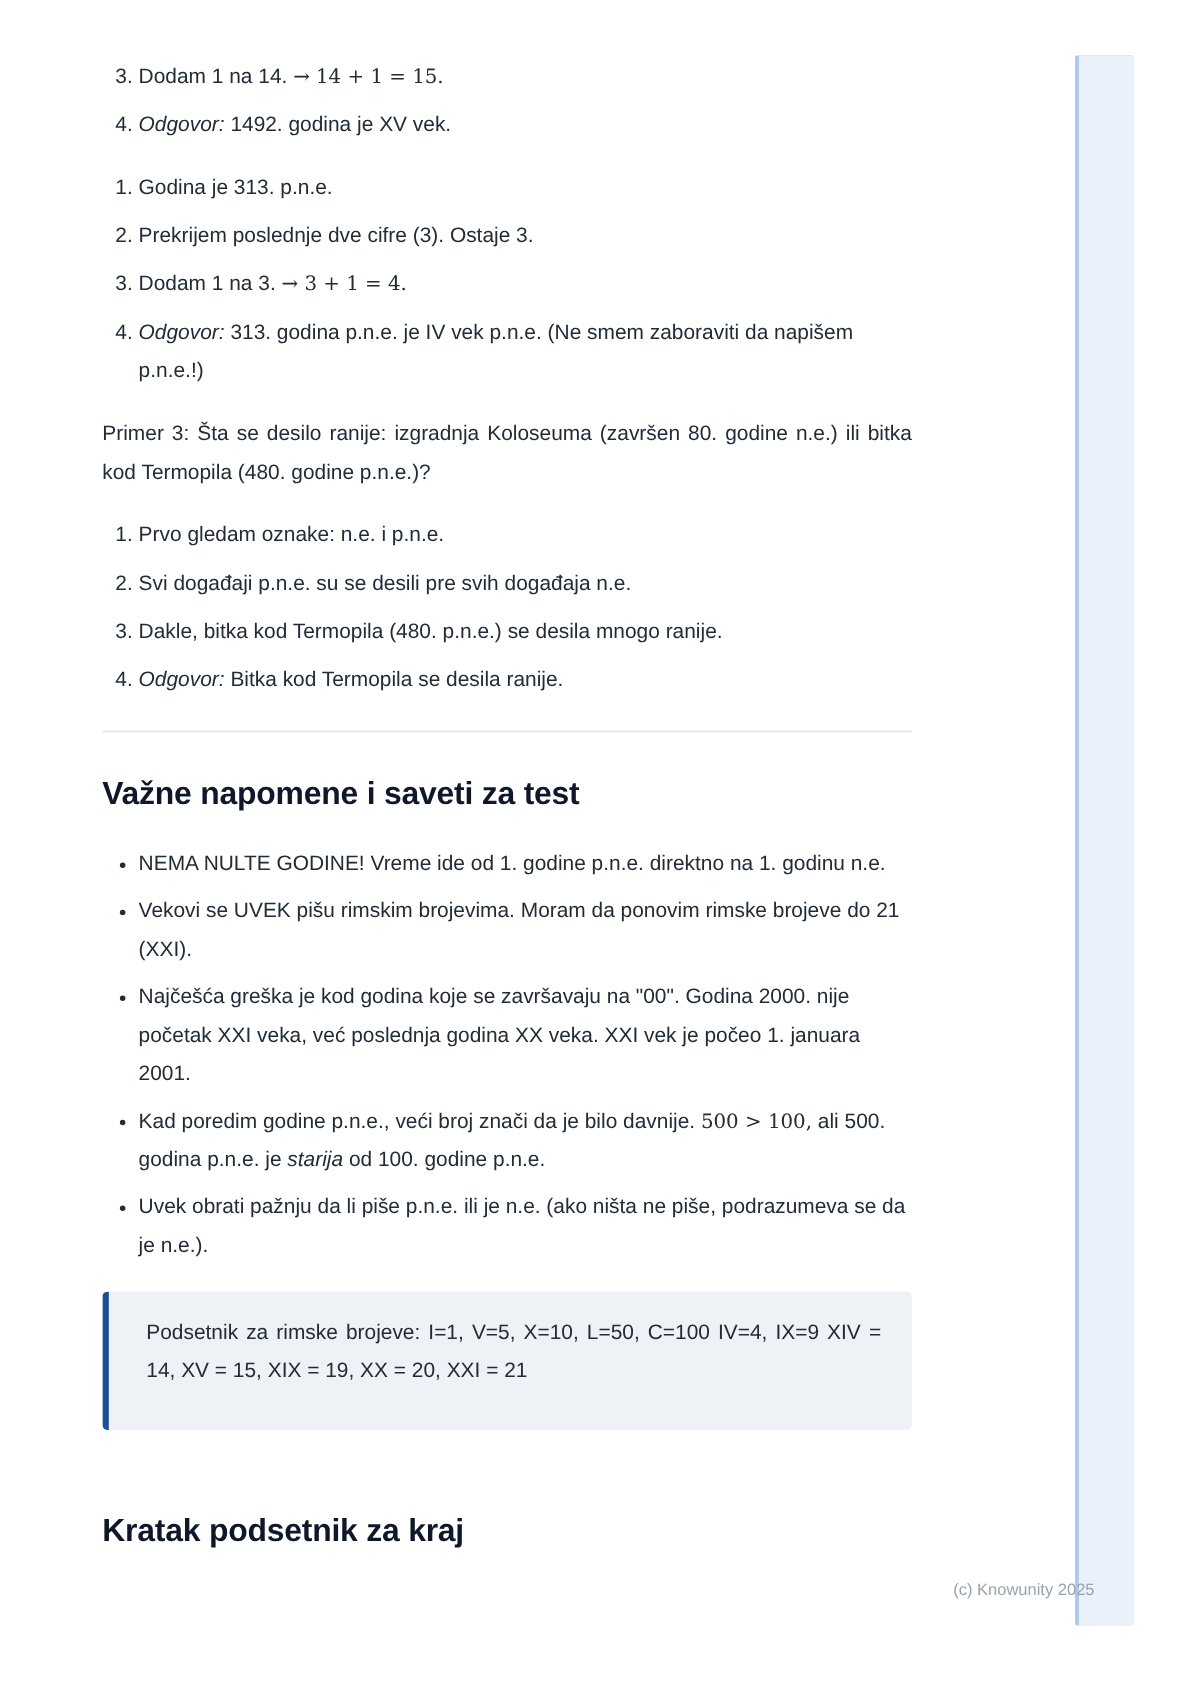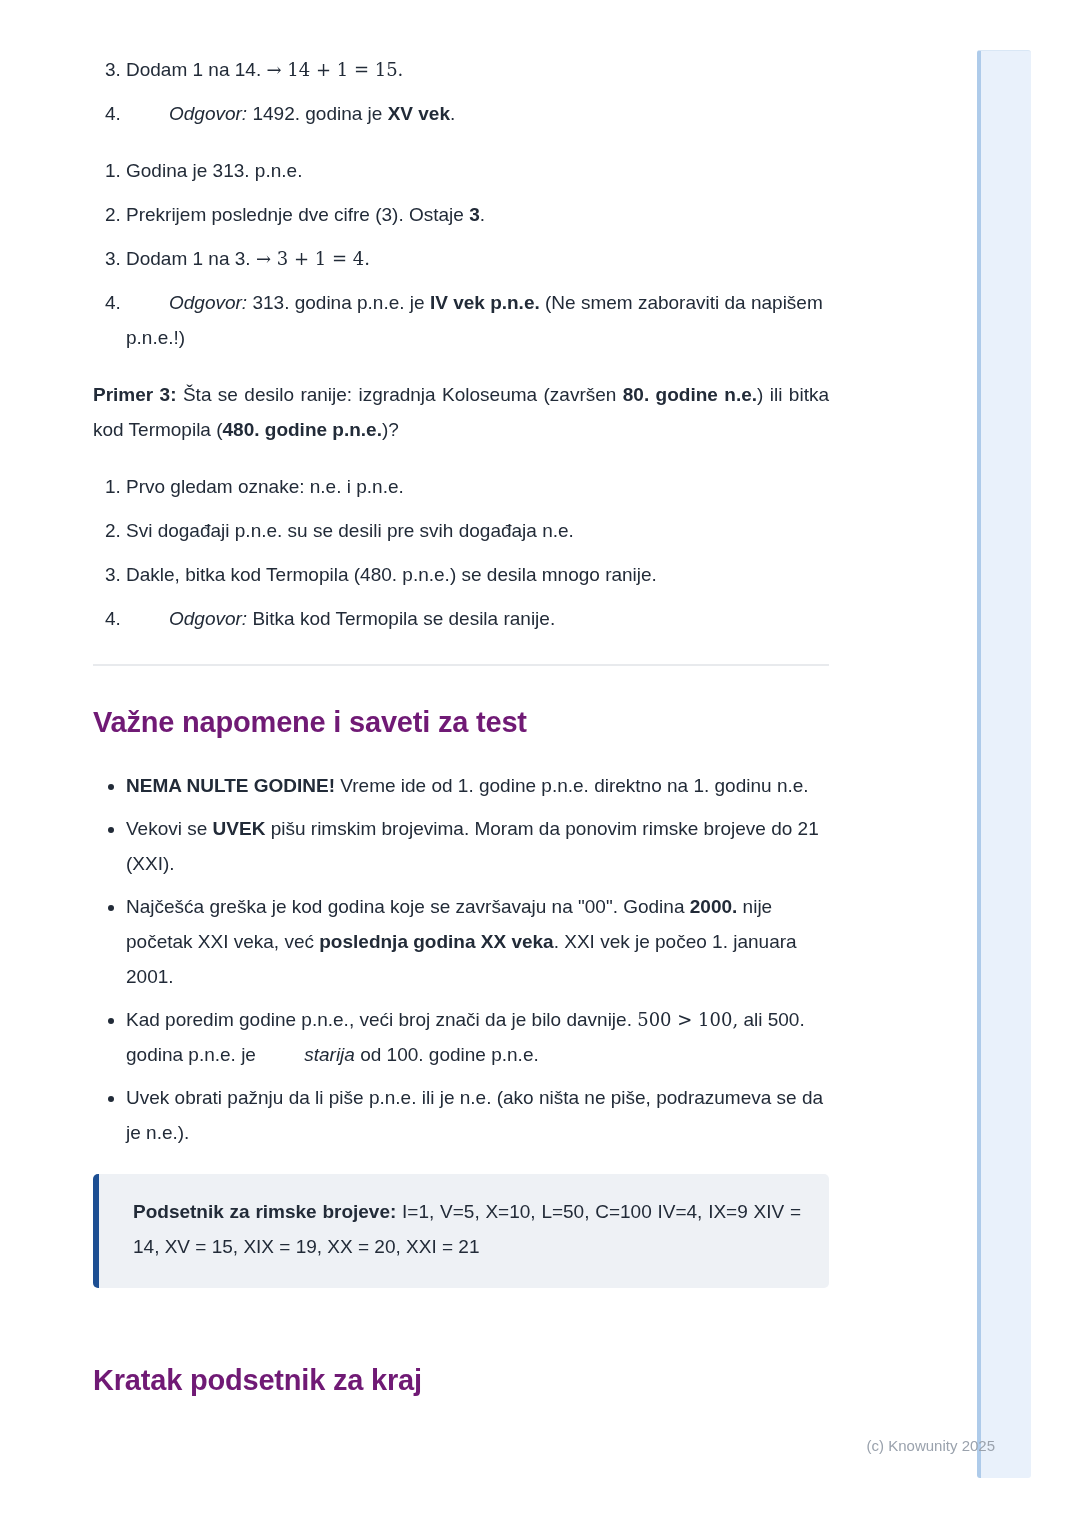--- a/index.html
+++ b/index.html
@@ -26,43 +26,43 @@
   }
   .num-list li { margin: 0 0 9px 0; }
   .bullet-list {
     margin: 0 0 24px 0;
     padding: 0 0 0 33px;
     list-style: disc;
   }
   .bullet-list li { margin: 0 0 8px 0; }
   .para { margin: 22px 0; }
   .justify { text-align: justify; }
-  .b { font-weight: 700; }
-  .i { font-style: italic; margin-left: 43px; }
+  .b { font-weight: 400; }
+  .i { font-style: italic; }
   .math { font-family: "DejaVu Serif", serif; font-size: 18px; }
   .divider {
     border: none;
     border-top: 2px solid #e8eaed;
     margin: 28px 0 0 0;
   }
   .heading {
     font-size: 29px;
     line-height: 36px;
     font-weight: 700;
-    color: #701a75;
+    color: #0f172a;
     letter-spacing: -0.2px;
     margin: 38px 0 28px 0;
   }
   .heading.final { margin-top: 74px; margin-bottom: 0; }
   .callout {
     margin-top: 24px;
     background: #eef1f5;
     border-left: 6px solid #1d4f93;
     border-radius: 5px;
-    padding: 20px 28px 24px 34px;
+    padding: 20px 28px 36px 34px;
     box-sizing: border-box;
   }
   .callout p { margin: 0; }
   .scroll-strip {
     position: absolute;
     left: 977px;
     top: 50px;
     width: 54px;
     height: 1428px;
     background: #e9f1fb;

